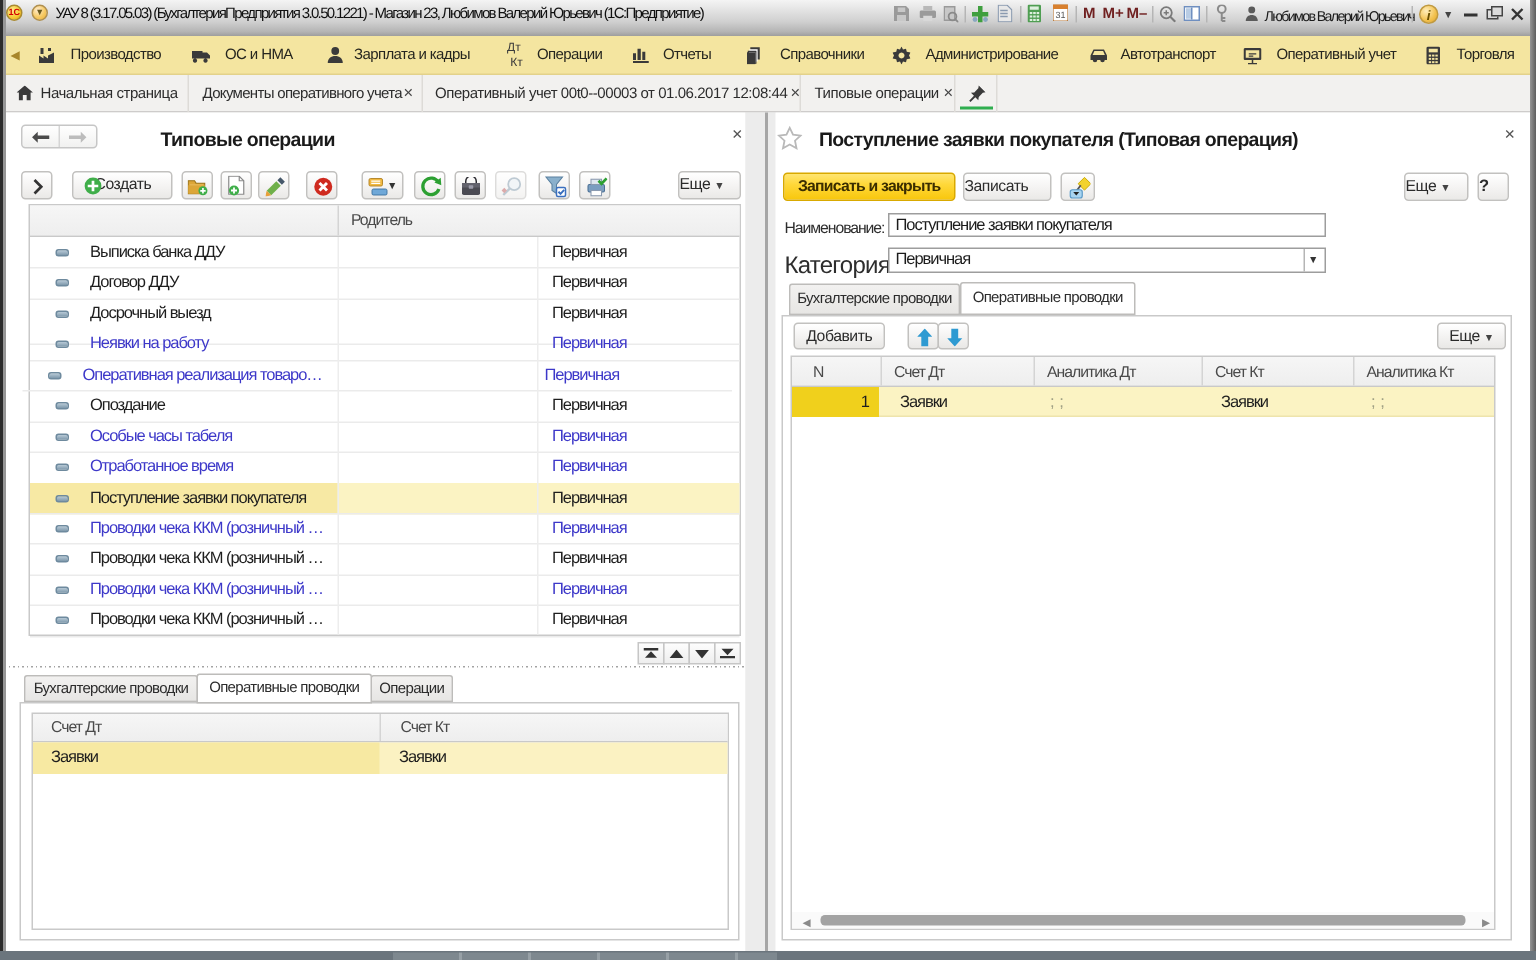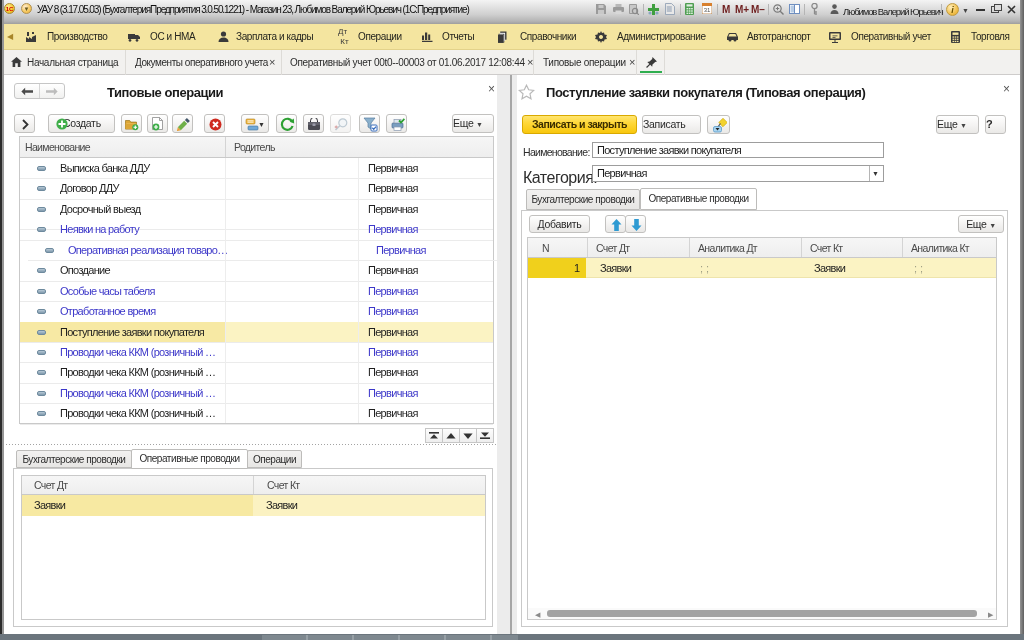--- a/index.html
+++ b/index.html
@@ -317,21 +317,20 @@
         <rect x="2" y="6" width="11" height="5" rx="1" fill="#7a9ec0" stroke="#4a6f94" stroke-width=".7"></rect>
         <rect x="4" y="2.5" width="7" height="3.5" fill="#dfe8f0" stroke="#8a9ab0" stroke-width=".7"></rect>
         <rect x="4" y="10" width="7" height="3.5" fill="#fff" stroke="#8a9ab0" stroke-width=".7"></rect>
         <path fill="none" stroke="#2ca032" stroke-width="1.8" d="M9 3.5l2 2 3.4-3.6"></path>
       </svg>
   </div>
   <div class="btn" style="left:452px;top:114px;width:42px;height:19px"><span class="etxt" style="line-height:17px">Еще <span style="font-size:7px;color:#444">▼</span></span></div>
 
   <div style="position:absolute;left:19px;top:136px;width:475px;height:288px;border:1px solid #c9c9c9;background:#fff"></div>
   <div class="hrow" style="left:20px;top:137px;width:473px;height:21px">
-    <div class="hcell" style="left:0;width:205px;border-left:none;line-height:21px;padding-left:5px">Наименование</div>
     <div class="hcell" style="left:205px;width:133px;line-height:21px;padding-left:8px">Родитель</div>
   </div>
   <div class="row" style="left:20px;top:158px;width:473px;height:21px">
       <div class="dash" style="left:17px;top:8px"></div>
       <span style="position:absolute;left:40px;line-height:20px">Выписка банка ДДУ</span>
       <span style="position:absolute;left:348px;line-height:20px">Первичная</span>
     </div>
   <div class="row" style="left:20px;top:178px;width:473px;height:22px">
       <div class="dash" style="left:17px;top:8px"></div>
       <span style="position:absolute;left:40px;line-height:21px">Договор ДДУ</span>
@@ -340,21 +339,21 @@
   <div class="row" style="left:20px;top:199px;width:473px;height:31px">
       <div class="dash" style="left:17px;top:8px"></div>
       <span style="position:absolute;left:40px;line-height:20px">Досрочный выезд</span>
       <span style="position:absolute;left:348px;line-height:20px">Первичная</span>
     </div>
   <div class="row blue" style="left:20px;top:219px;width:473px;height:22px">
       <div class="dash" style="left:17px;top:8px"></div>
       <span style="position:absolute;left:40px;line-height:20px">Неявки на работу</span>
       <span style="position:absolute;left:348px;line-height:20px">Первичная</span>
     </div>
-  <div class="row blue" style="left:28px;top:240px;width:473px;height:21px">
+  <div class="row blue" style="left:15px;top:240px;width:473px;height:21px">
       <div class="dash" style="left:17px;top:8px"></div>
       <span style="position:absolute;left:40px;line-height:21px">Оперативная реализация товаро…</span>
       <span style="position:absolute;left:348px;line-height:21px">Первичная</span>
     </div>
   <div class="row" style="left:20px;top:260px;width:473px;height:22px">
       <div class="dash" style="left:17px;top:8px"></div>
       <span style="position:absolute;left:40px;line-height:20px">Опоздание</span>
       <span style="position:absolute;left:348px;line-height:20px">Первичная</span>
     </div>
   <div class="row blue" style="left:20px;top:281px;width:473px;height:21px">

